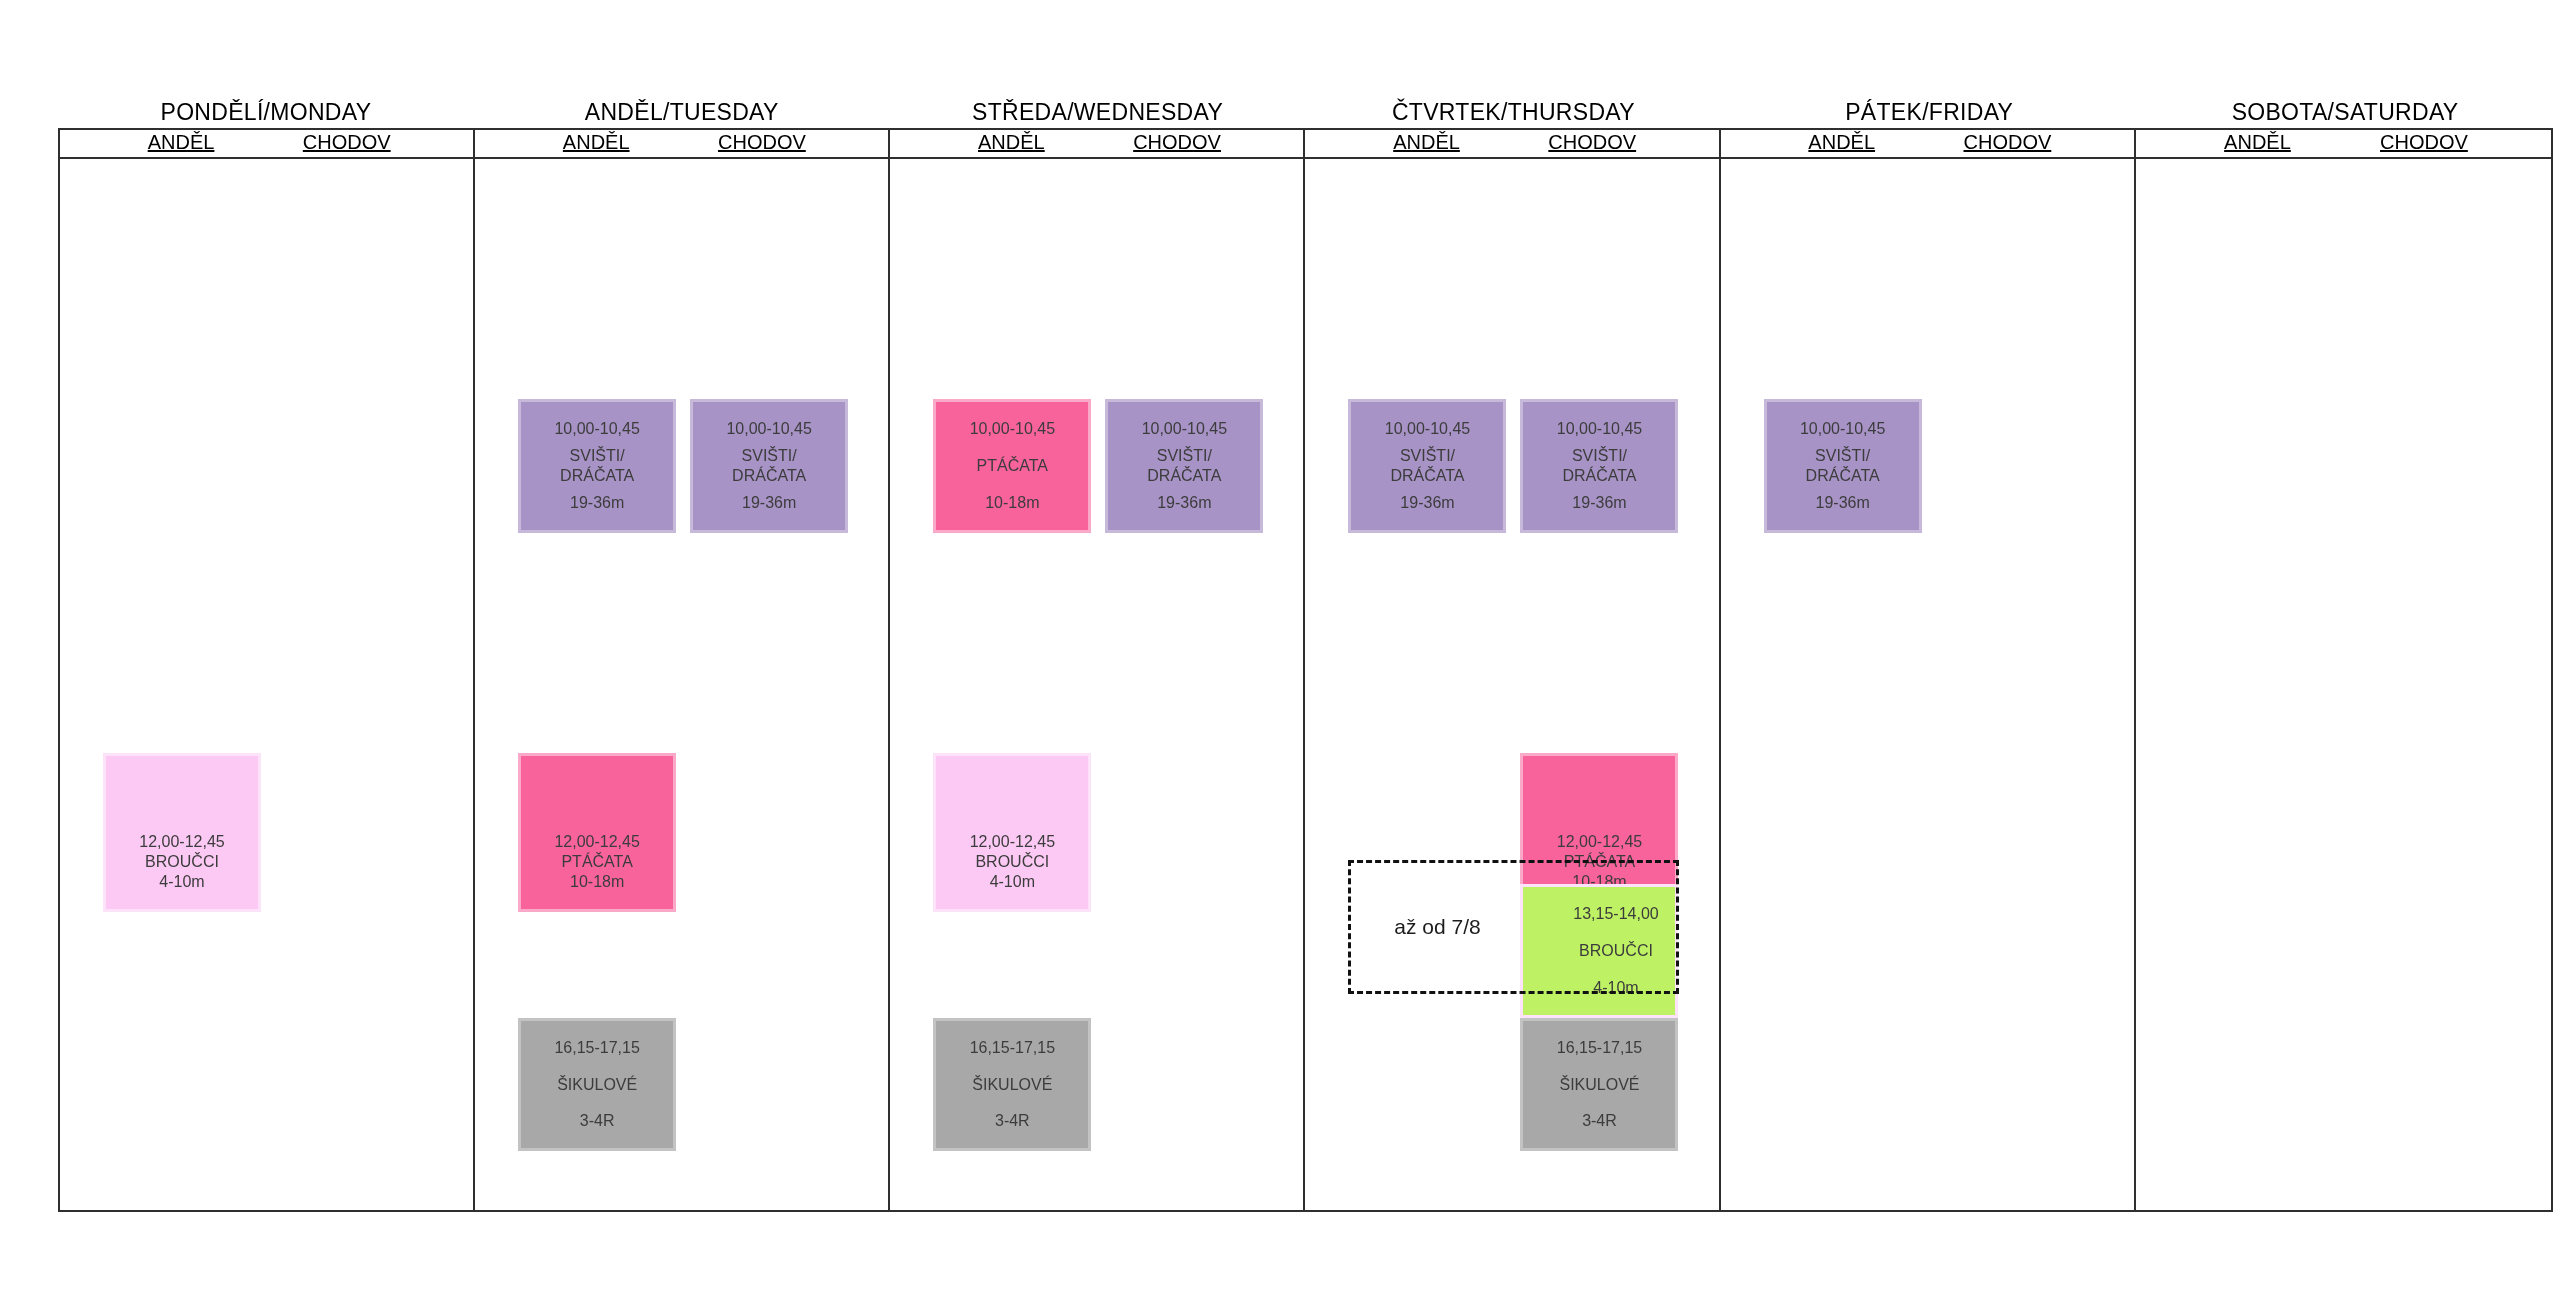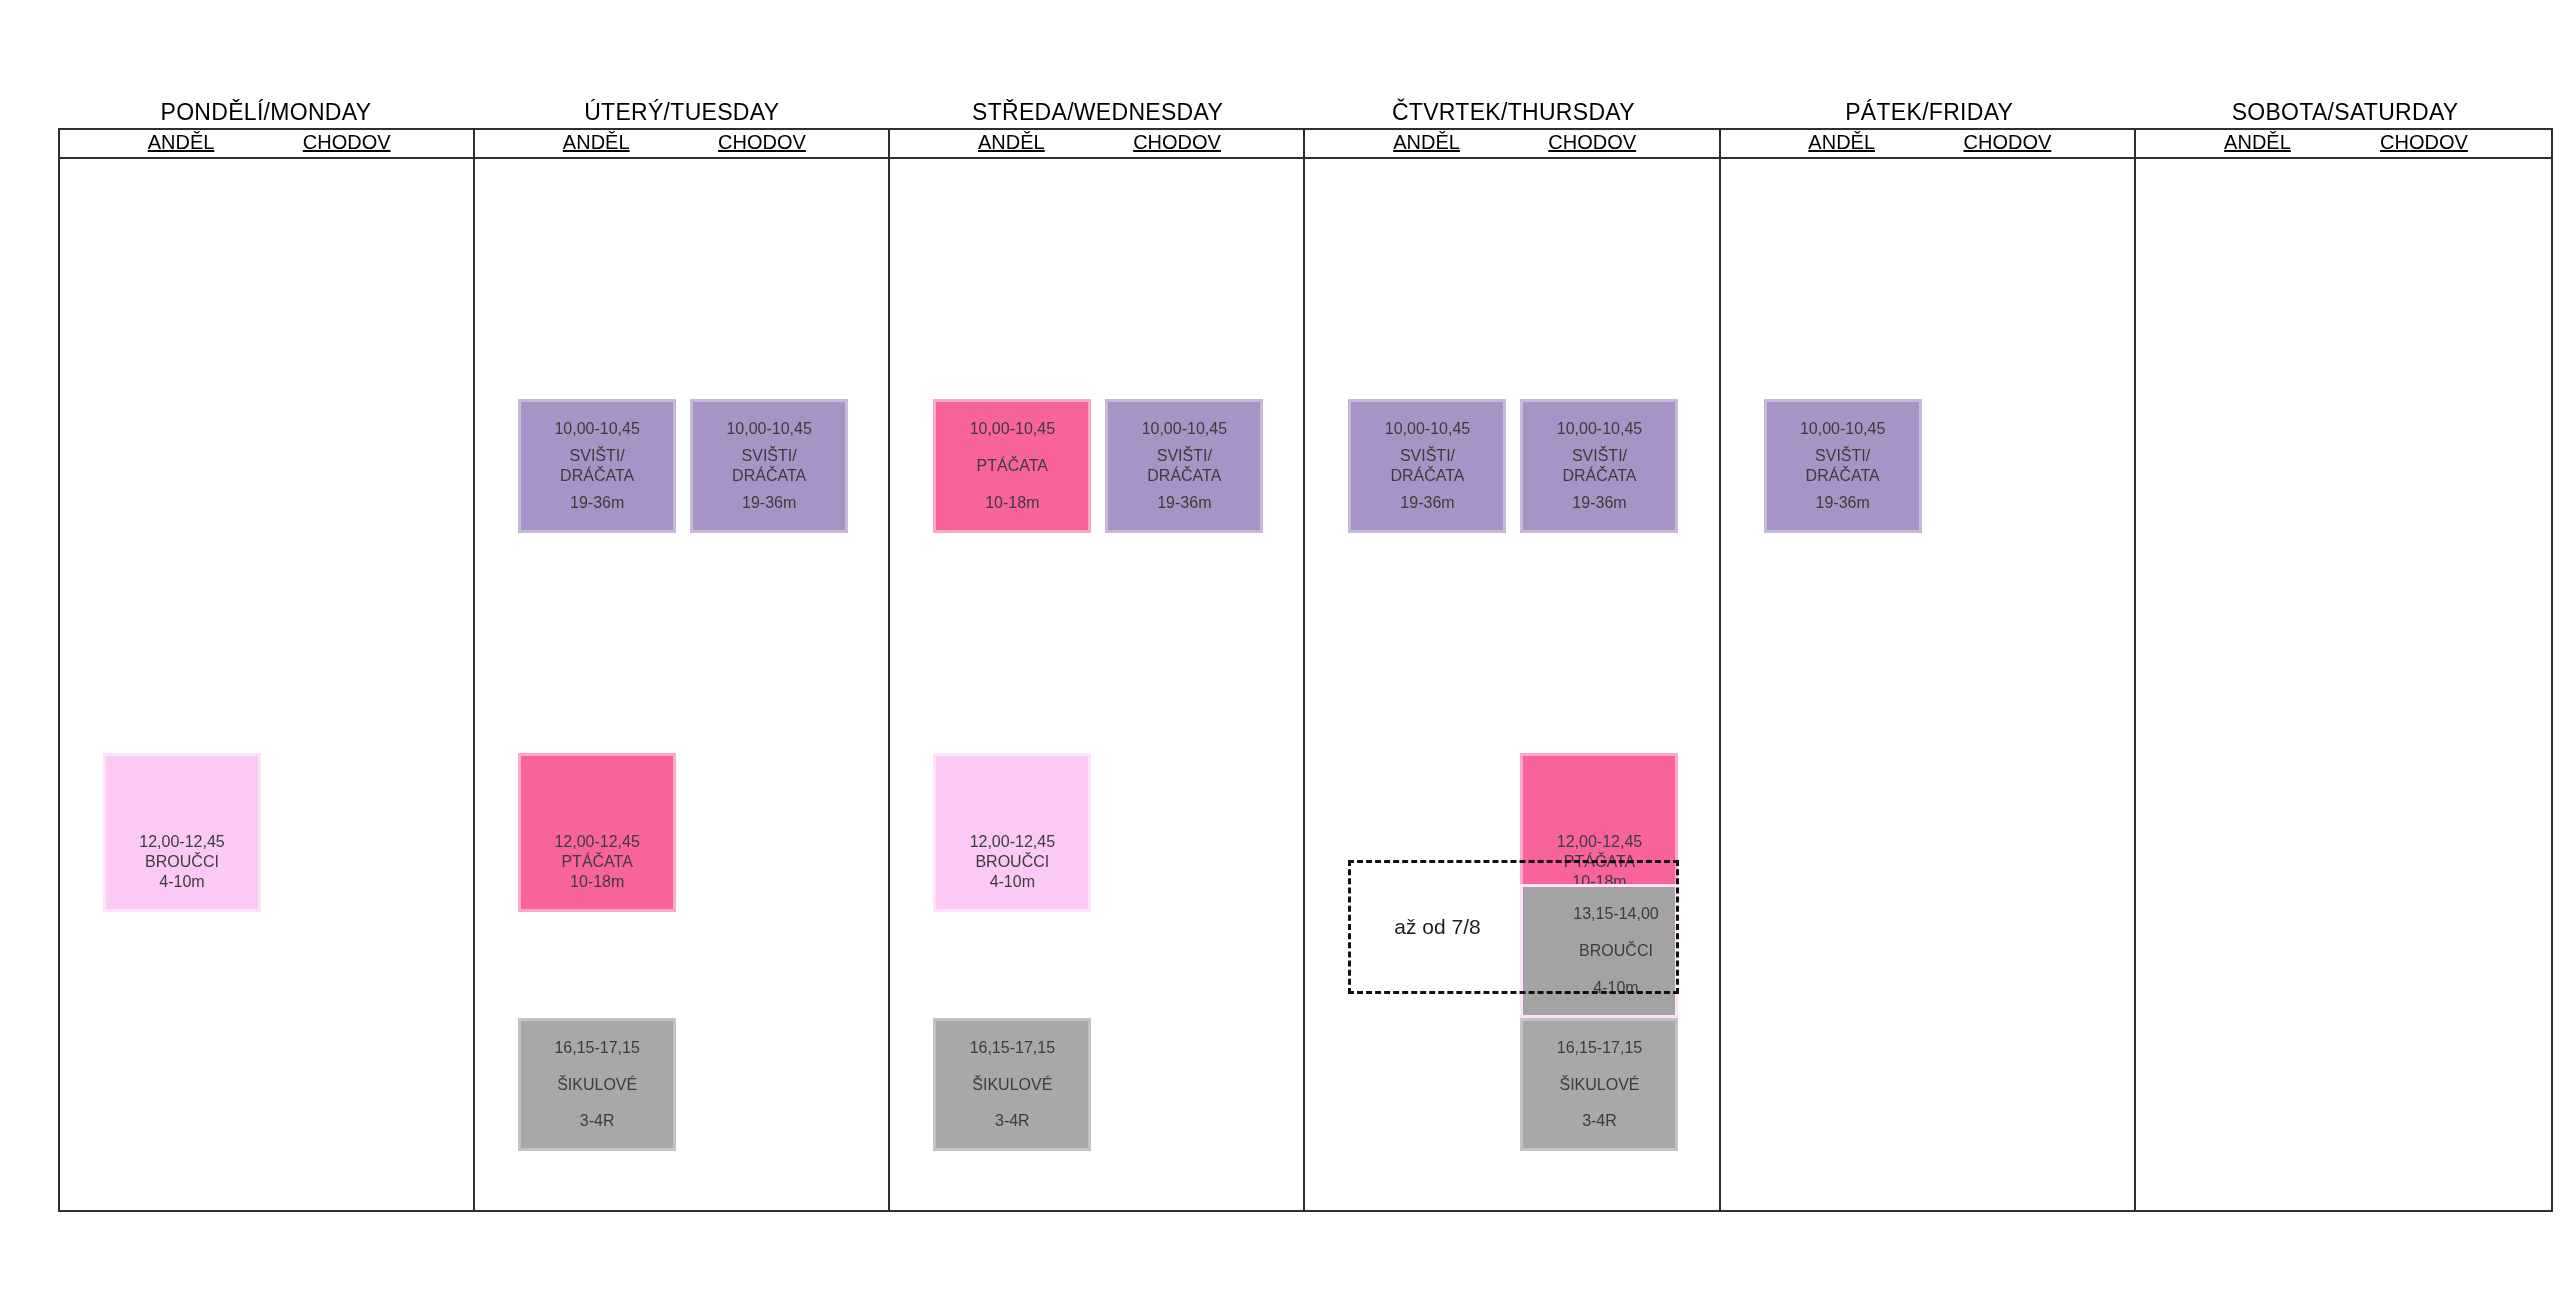--- a/index.html
+++ b/index.html
@@ -66,21 +66,21 @@
     width:172px;text-align:center;font-size:21px;color:#1c1c1c;
   }
 </style>
 </head>
 <body>
 
 <div class="page">
   <div class="day-header-row">
   <div class="day-name">PONDĚLÍ/MONDAY</div>
 
-  <div class="day-name">ÚTERÝ/TUESDAY</div>
+  <div class="day-name">ANDĚL/TUESDAY</div>
 
   <div class="day-name">STŘEDA/WEDNESDAY</div>
 
   <div class="day-name">ČTVRTEK/THURSDAY</div>
 
   <div class="day-name">PÁTEK/FRIDAY</div>
 
   <div class="day-name">SOBOTA/SATURDAY</div>
 </div>
   <div class="schedule-table">
@@ -184,21 +184,21 @@
 DRÁČATA</div>
     <div class="ev-age">19-36m</div>
   </div>
 
   <div class="event slot-midday loc-chodov type-ptacata" style="background: rgb(249, 99, 156); border-color: rgb(251, 169, 201);">
     <div class="ev-time">12,00-12,45</div>
     <div class="ev-group">PTÁČATA</div>
     <div class="ev-age">10-18m</div>
   </div>
 
-  <div class="event slot-s1315 loc-chodov type-broucci" style="background: #a3a3a3; border-color: rgb(253, 227, 250); padding-left: 37px;">
+  <div class="event slot-s1315 loc-chodov type-broucci" style="background: #bef264; border-color: rgb(253, 227, 250); padding-left: 37px;">
     <div class="ev-time">13,15-14,00</div>
     <div class="ev-group">BROUČCI</div>
     <div class="ev-age">4-10m</div>
   </div>
 
   <div class="event slot-late loc-chodov type-sikulove" style="background: rgb(168, 168, 168); border-color: rgb(195, 195, 195);">
     <div class="ev-time">16,15-17,15</div>
     <div class="ev-group">ŠIKULOVÉ</div>
     <div class="ev-age">3-4R</div>
   </div>

